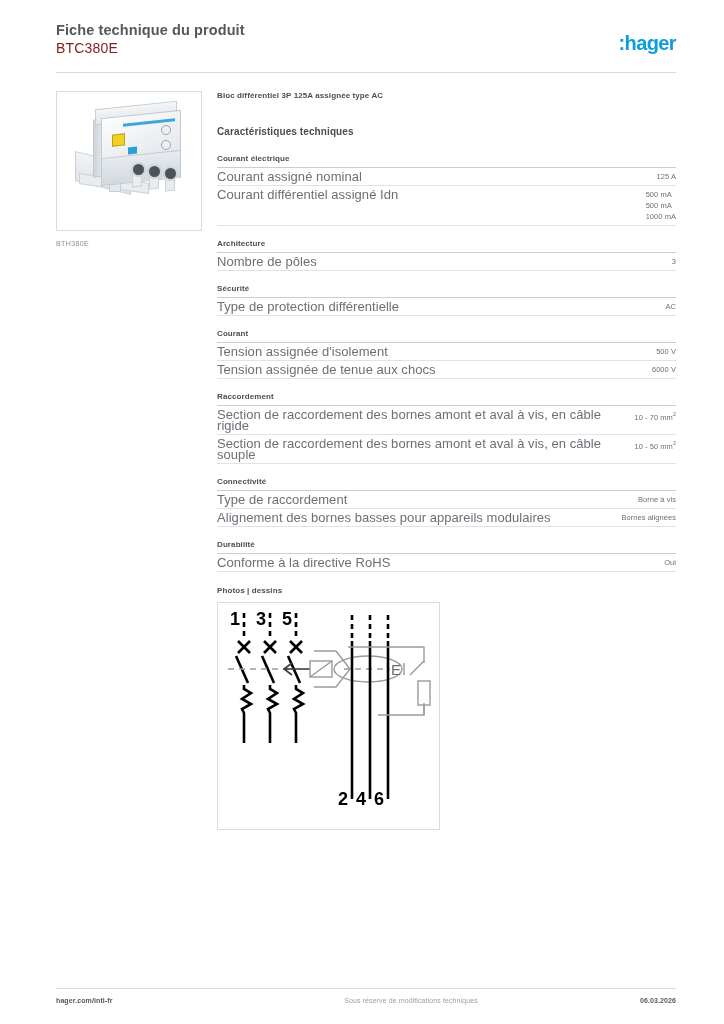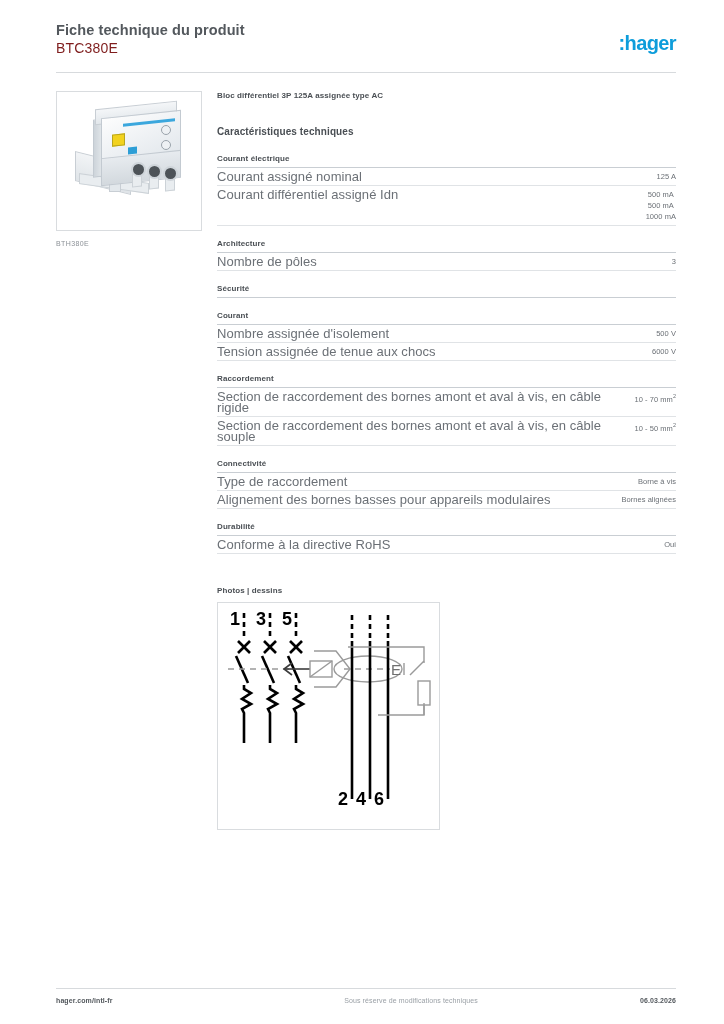--- a/index.html
+++ b/index.html
@@ -213,21 +213,21 @@
     color: #6b7076;
     line-height: 11px;
     letter-spacing: 0.05px;
     padding-right: 10px;
   }
   .row-value {
     font-size: 7.5px;
     color: #6b7076;
     line-height: 11px;
     letter-spacing: 0.05px;
-    text-align: center;
+    text-align: left;
     white-space: nowrap;
   }
   .row-value span { display: block; }
   sup { font-size: 5.5px; vertical-align: super; }
 
   
   .drawings {
     position: absolute;
     left: 217px;
     top: 586px;
@@ -345,25 +345,29 @@
         </div>
         <div class="group">
           <div class="group-title">Architecture</div>
           <div class="row">
             <div class="row-label">Nombre de pôles</div>
             <div class="row-value">3</div>
           </div>
         </div>
         <div class="group">
           <div class="group-title">Sécurité</div>
+          <div class="row">
+            <div class="row-label">Type de protection différentielle</div>
+            <div class="row-value">AC</div>
+          </div>
         </div>
         <div class="group">
           <div class="group-title">Courant</div>
           <div class="row">
-            <div class="row-label">Nombre assignée d'isolement</div>
+            <div class="row-label">Tension assignée d'isolement</div>
             <div class="row-value">500 V</div>
           </div>
           <div class="row">
             <div class="row-label">Tension assignée de tenue aux chocs</div>
             <div class="row-value">6000 V</div>
           </div>
         </div>
         <div class="group">
           <div class="group-title">Raccordement</div>
           <div class="row">

